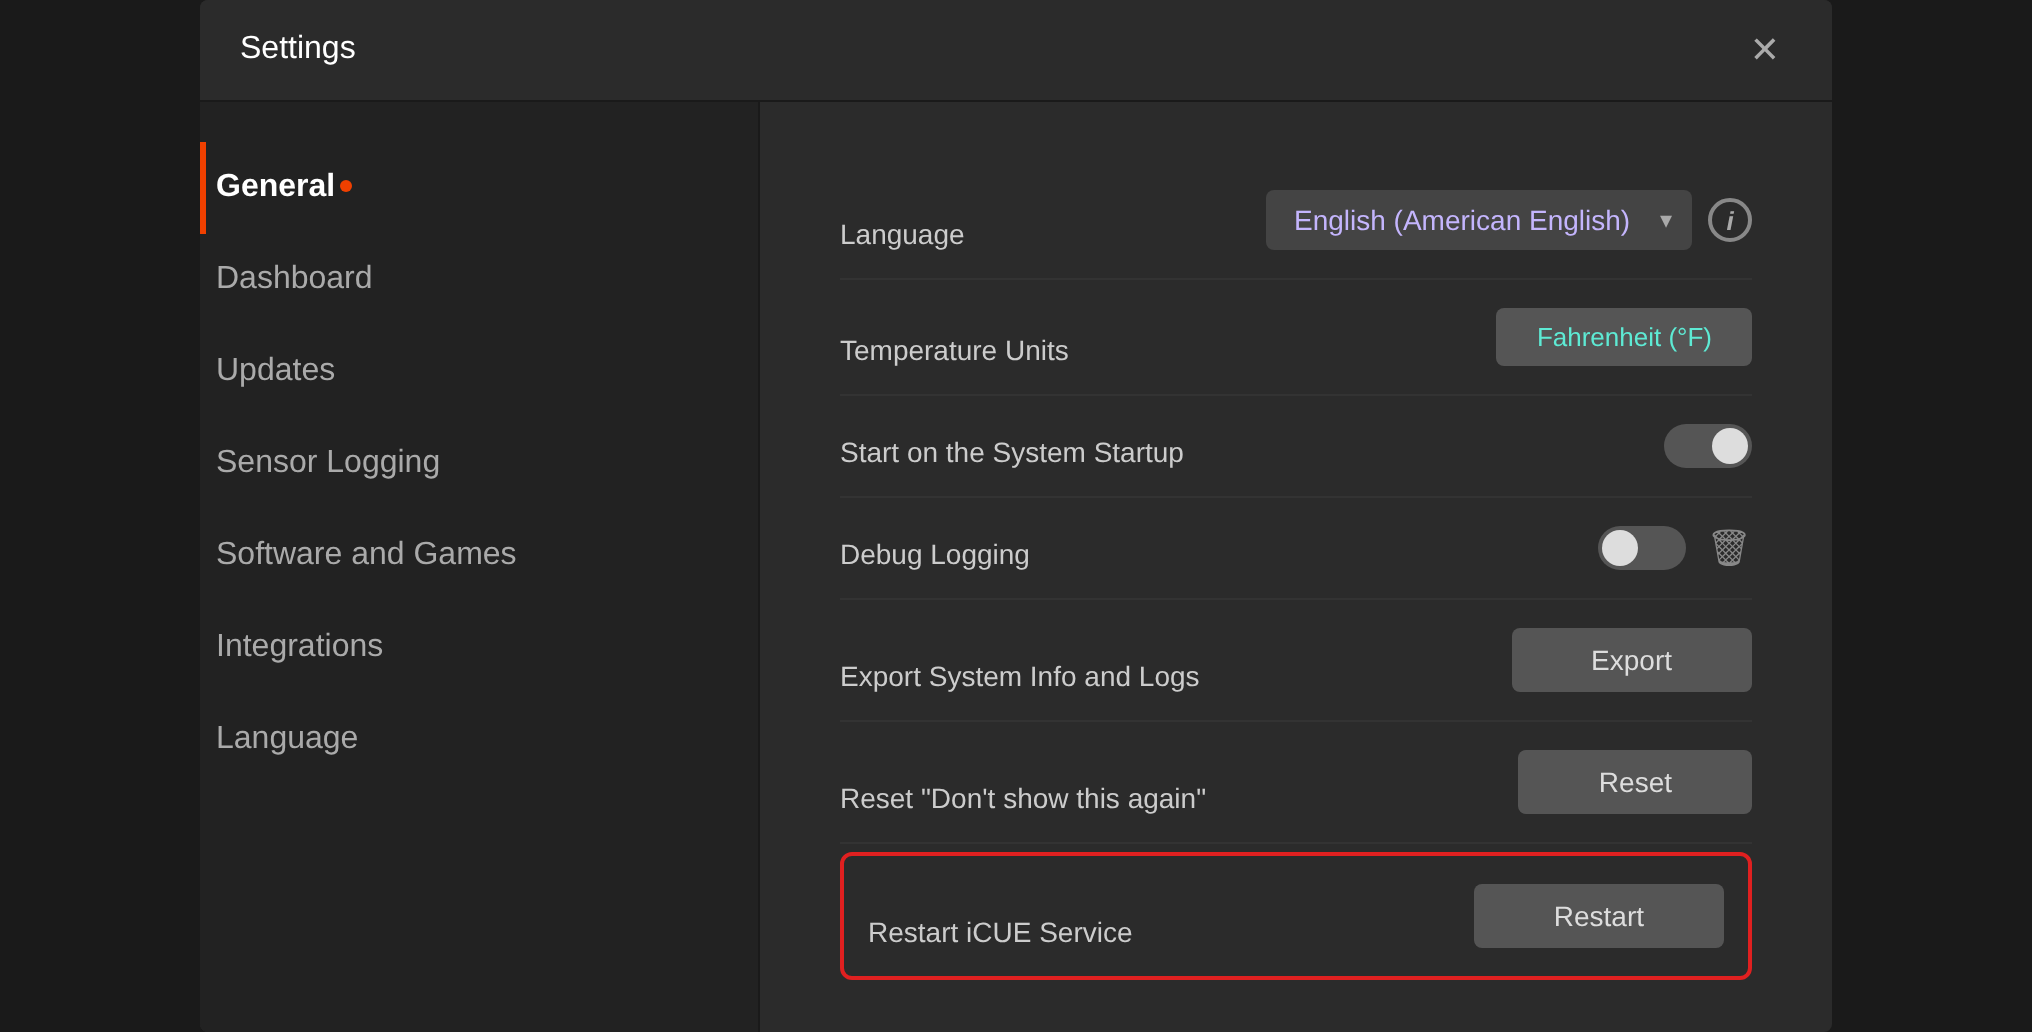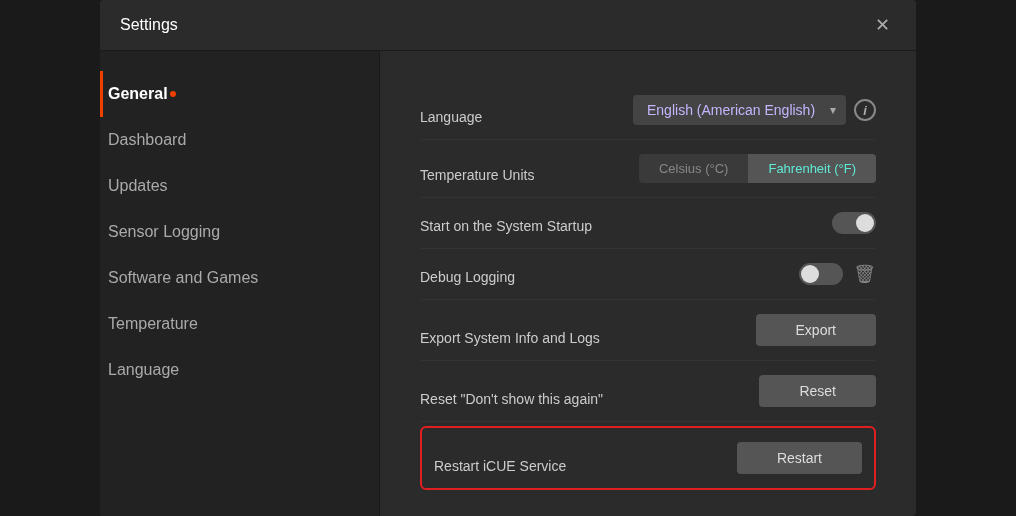--- a/index.html
+++ b/index.html
@@ -272,21 +272,21 @@
       <div class="sidebar-item">
         <span>Updates</span>
       </div>
       <div class="sidebar-item">
         <span>Sensor Logging</span>
       </div>
       <div class="sidebar-item">
         <span>Software and Games</span>
       </div>
       <div class="sidebar-item">
-        <span>Temperature</span>
+        <span>Integrations</span>
       </div>
       <div class="sidebar-item">
         <span>Language</span>
       </div>
     </div>
 
     <div class="main-content">
 
       <div class="setting-row">
         <span class="setting-label">Language</span>
@@ -297,23 +297,20 @@
             </select>
             <span class="dropdown-arrow">▾</span>
           </div>
           <div class="info-icon">i</div>
         </div>
       </div>
 
       <div class="setting-row">
         <span class="setting-label">Temperature Units</span>
         <div class="temp-toggle">
-          <div class="temp-option">
-            <span>Celsius (°C)</span>
-          </div>
           <div class="temp-option active">
             <span>Fahrenheit (°F)</span>
           </div>
         </div>
       </div>
 
       <div class="setting-row">
         <span class="setting-label">Start on the System Startup</span>
         <div class="toggle-switch on">
           <div class="toggle-knob"></div>

